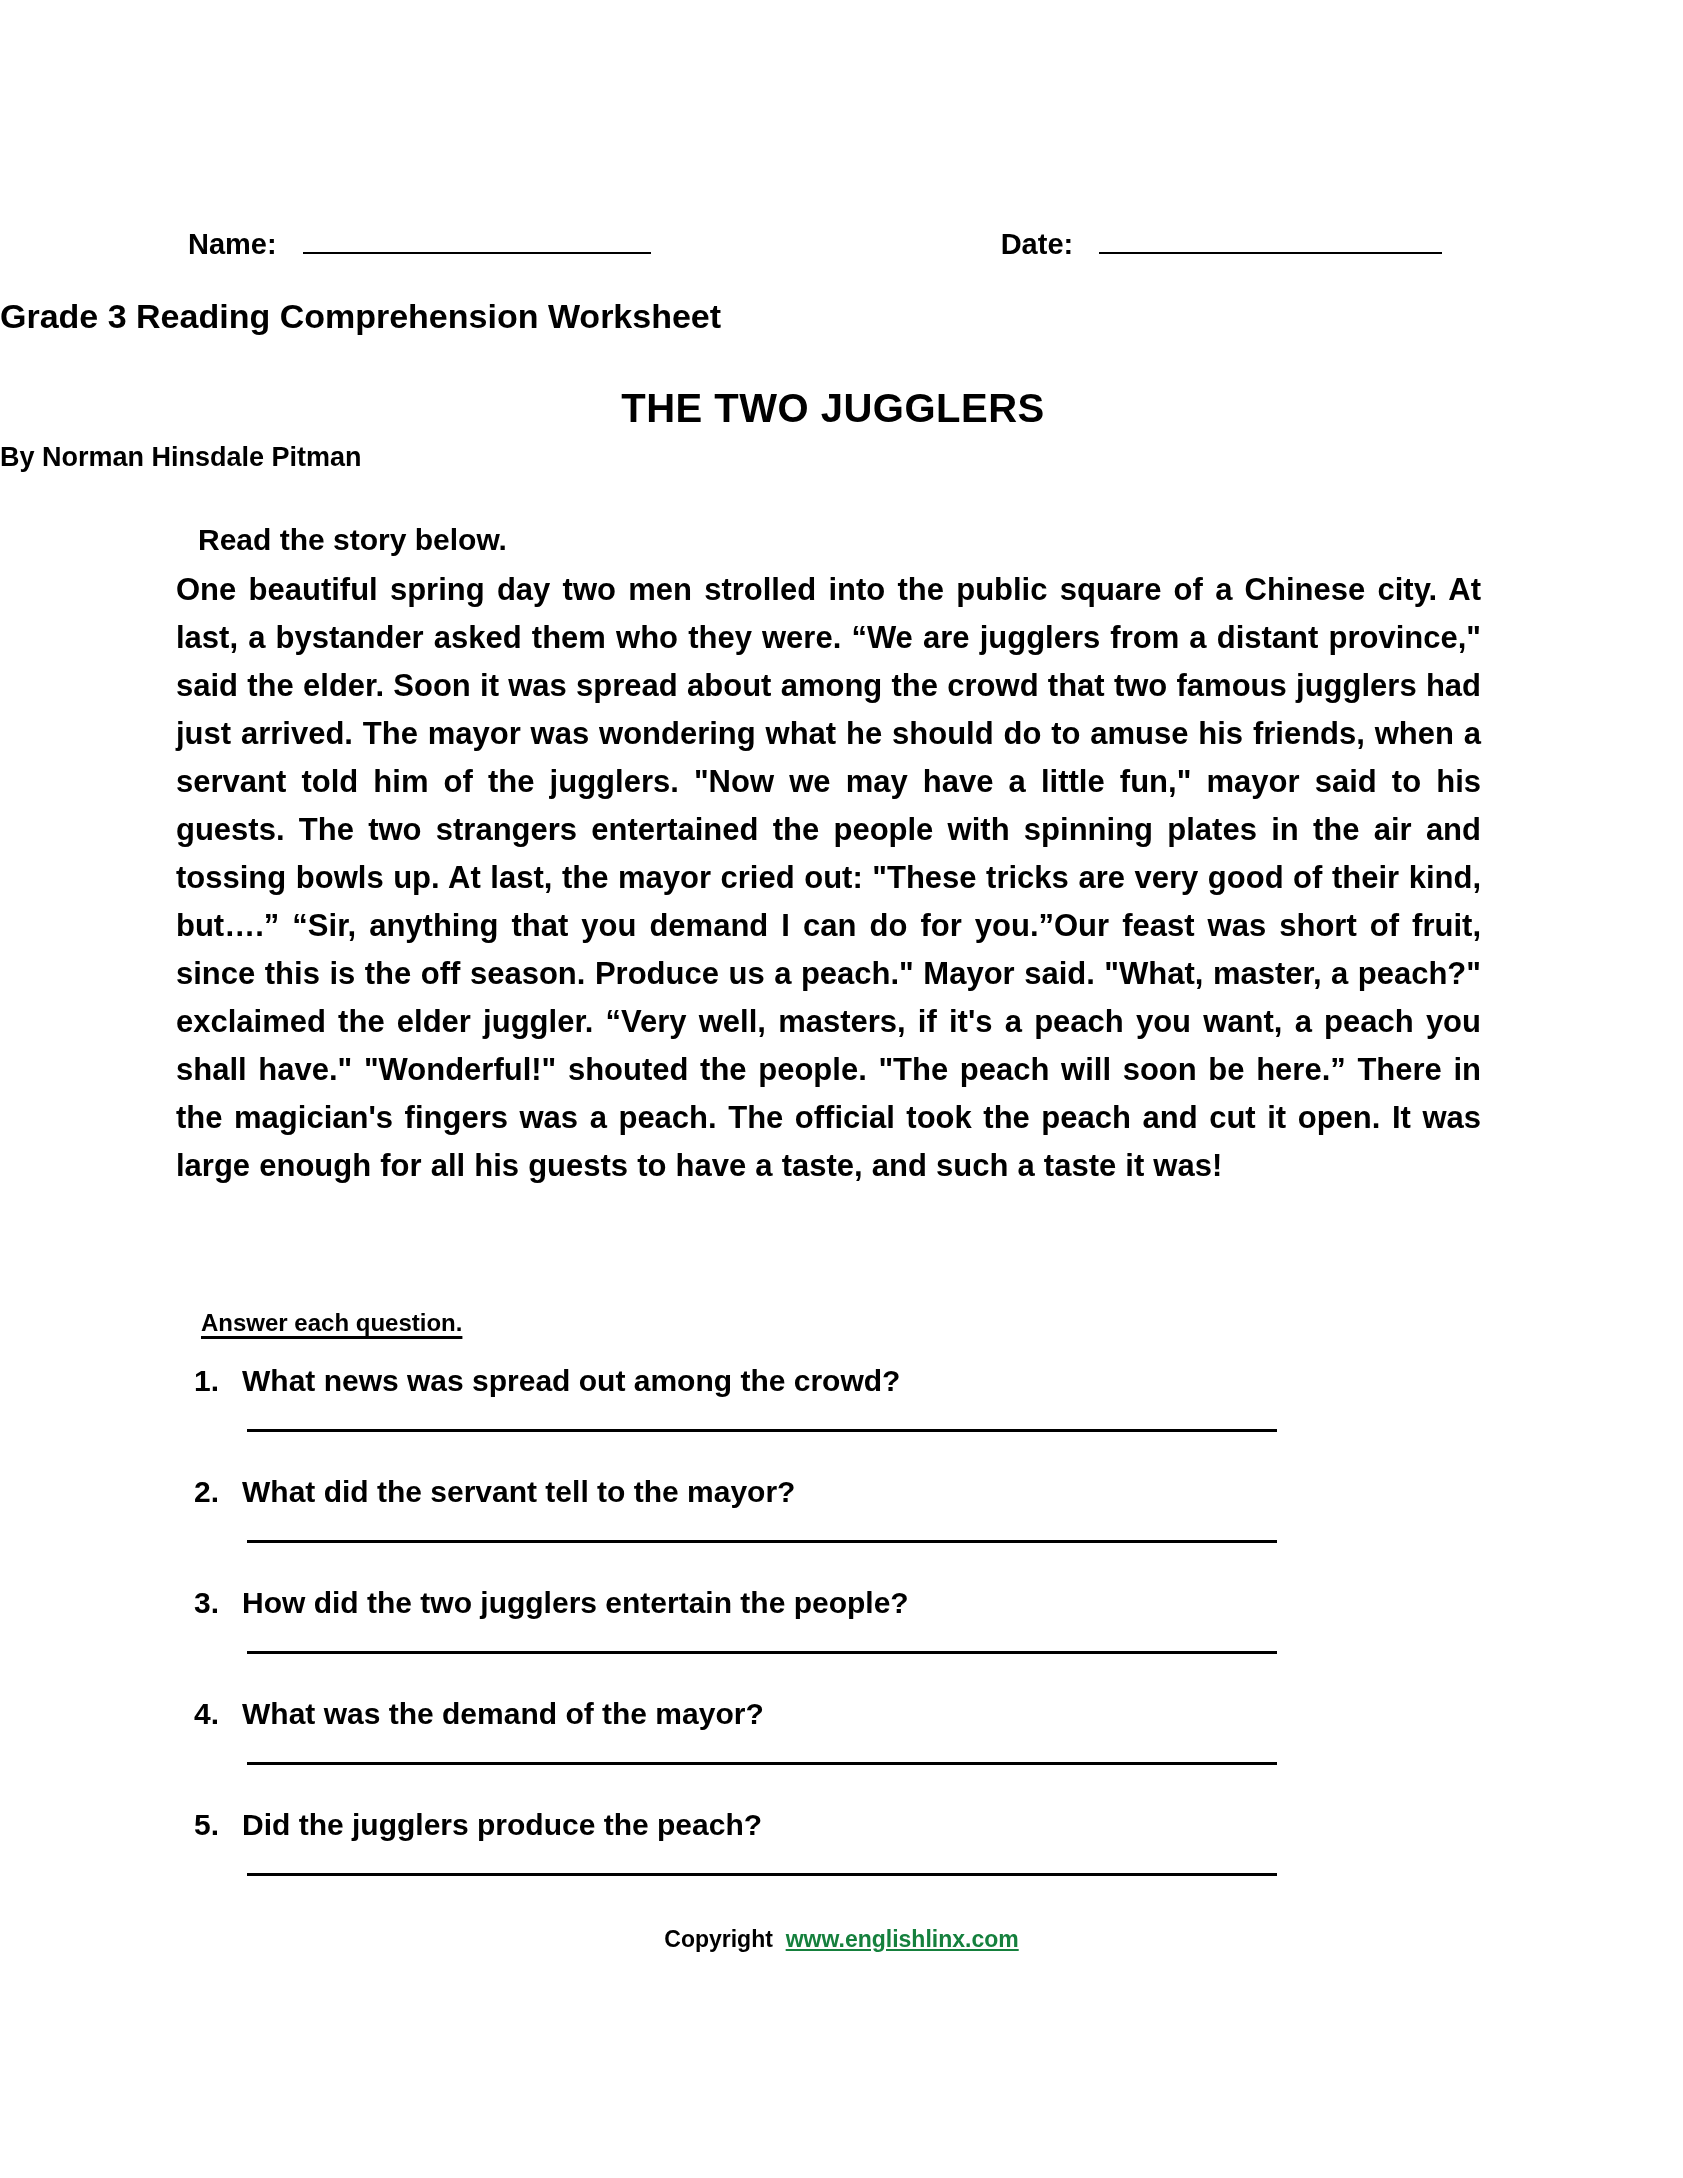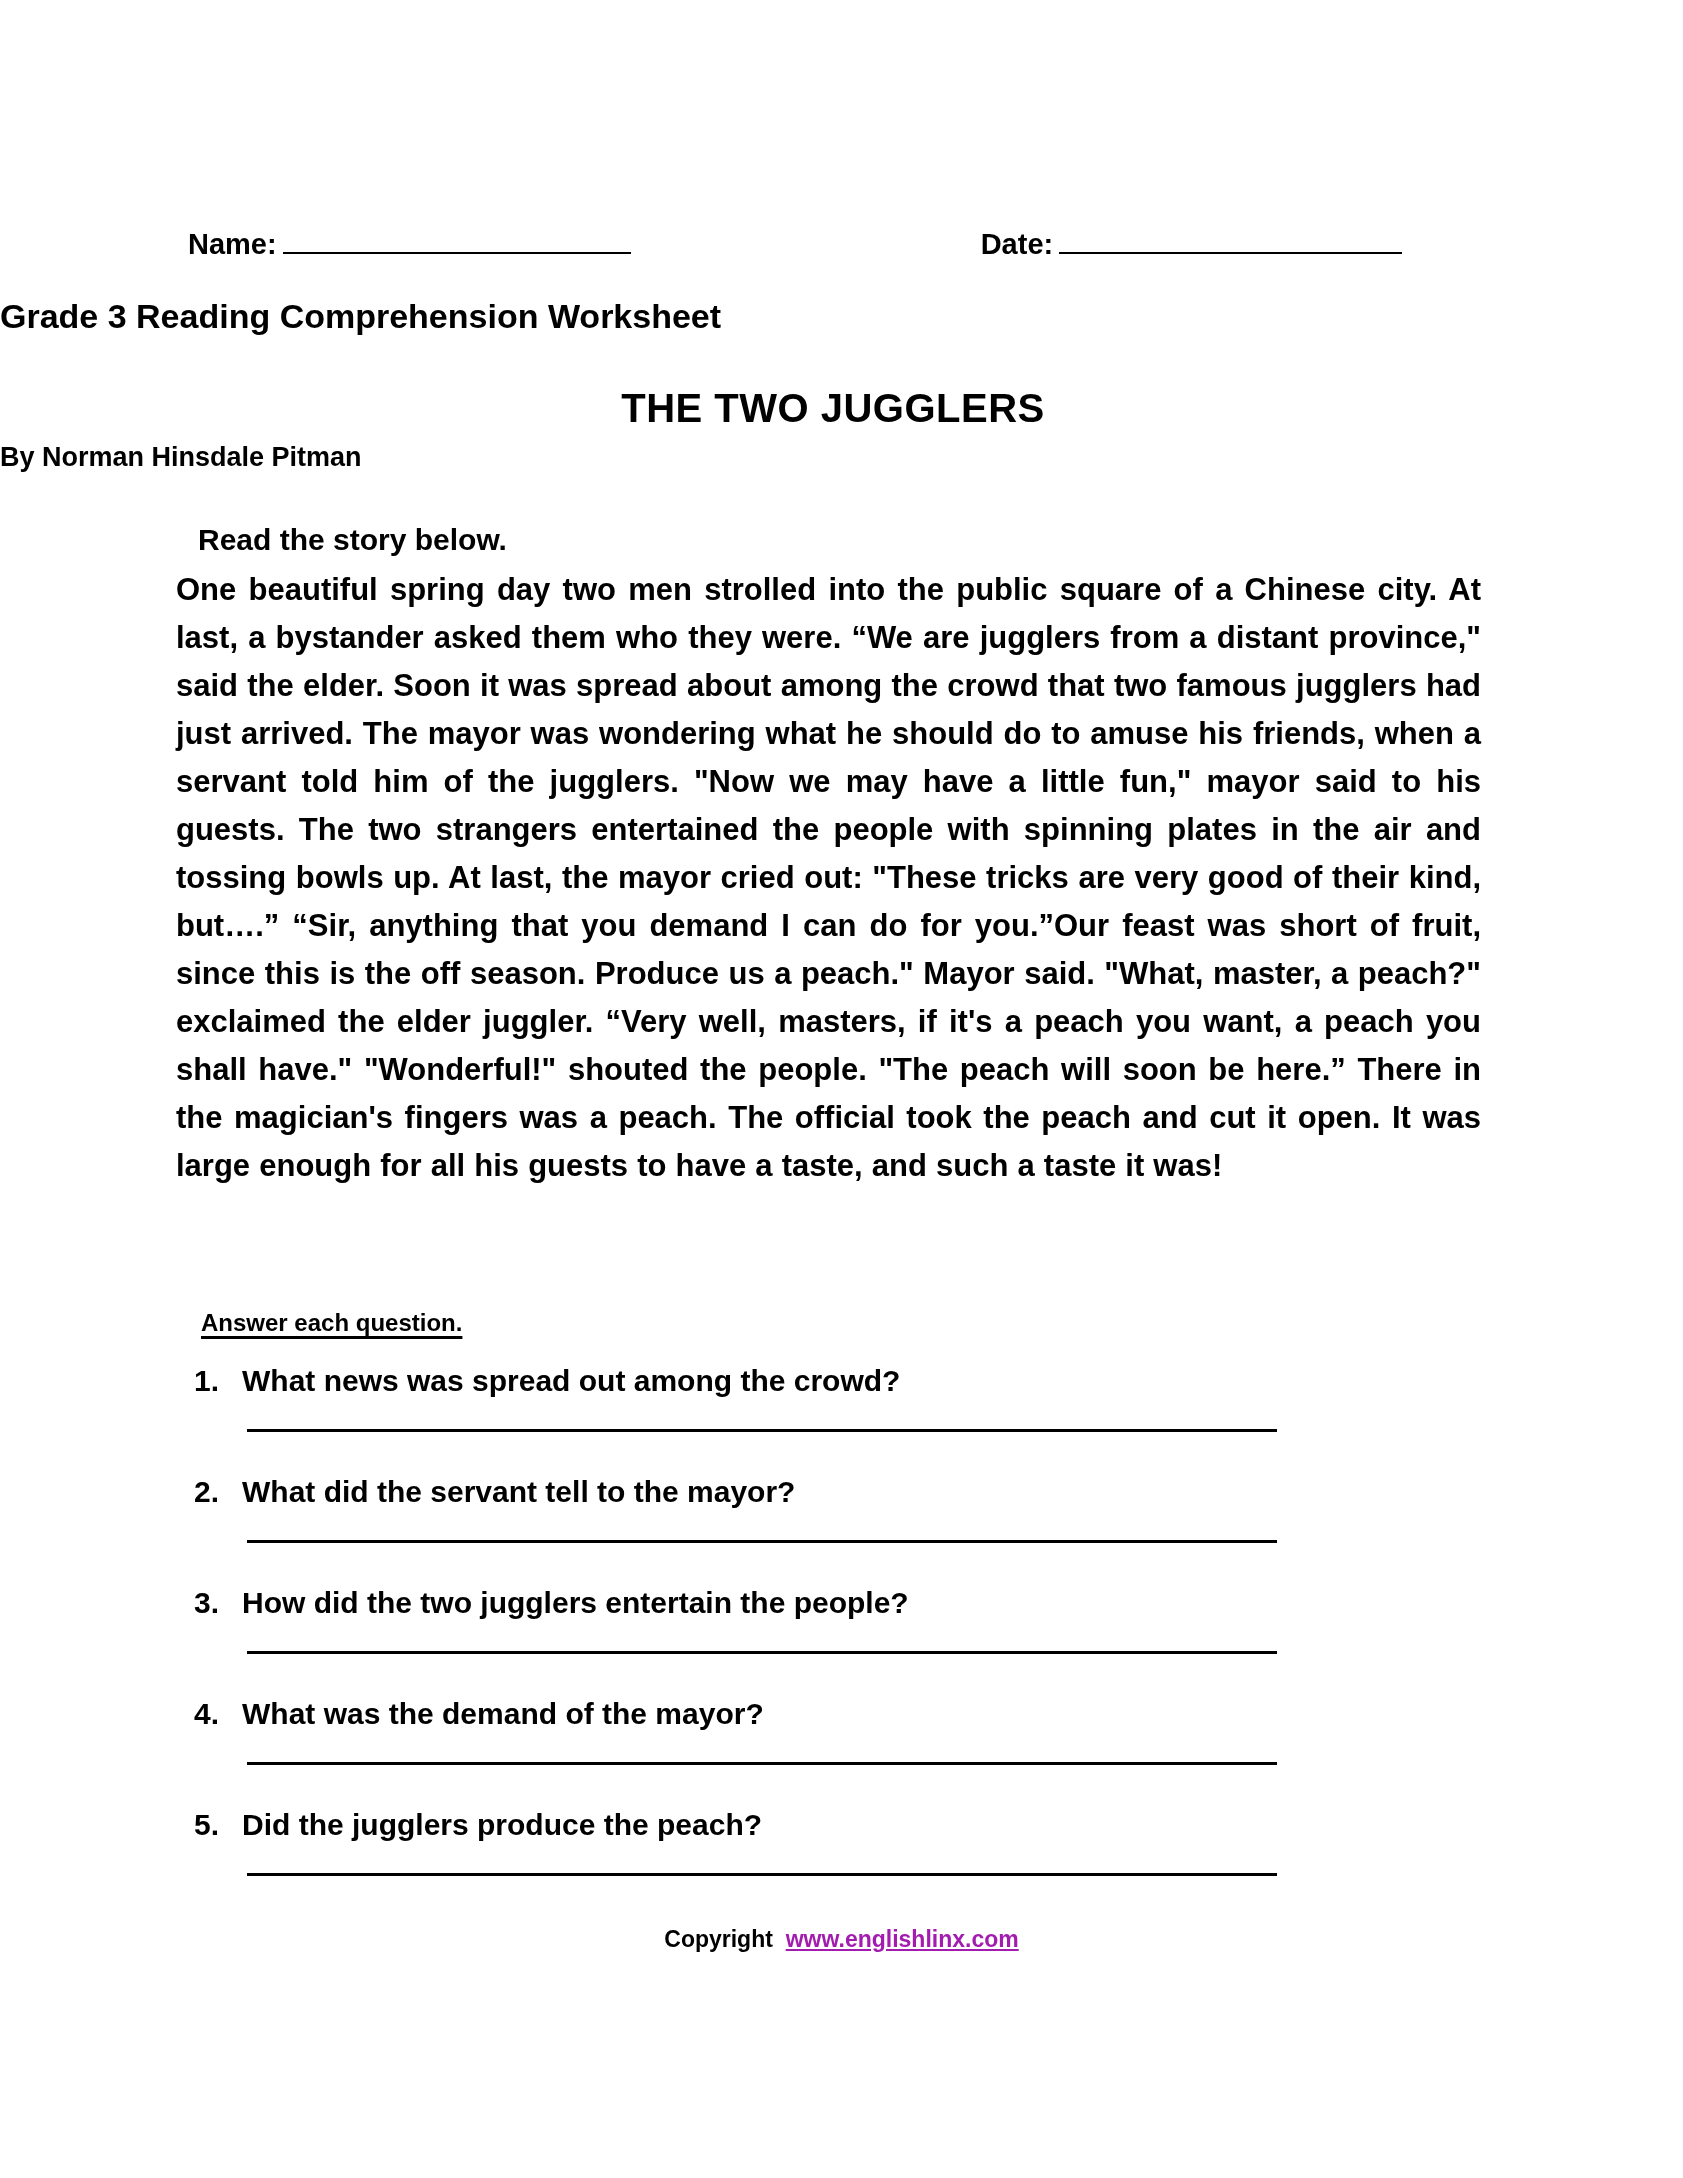--- a/index.html
+++ b/index.html
@@ -26,21 +26,21 @@
 
   
   .namedate-row {
     position: absolute;
     left: 188px;
     top: 226px;
     width: 1307px;
     display: flex;
     align-items: baseline;
   }
-  .nd-group { display: flex; align-items: baseline; white-space: nowrap; }
+  .nd-group { display: flex; align-items: baseline; white-space: nowrap; gap: 20px; }
   .nd-group.name-group { flex: 0 0 auto; }
   .nd-group.date-group { margin-left: 350px; }
   .nd-label {
     font-size: 29px;
     font-weight: bold;
     font-stretch: condensed;
     letter-spacing: 0px;
   }
   .nd-line {
     display: inline-block;
@@ -155,21 +155,21 @@
     position: absolute;
     left: 0;
     top: 1926px;
     width: 1683px;
     text-align: center;
     font-size: 23px;
     font-weight: bold;
     font-stretch: condensed;
   }
   .footer-link {
-    color: #a21caf;
+    color: #15803d;
     text-decoration: underline;
     text-decoration-thickness: 2px;
     text-underline-offset: 2px;
   }
 </style>
 </head>
 <body>
 
 <div class="page">
 

